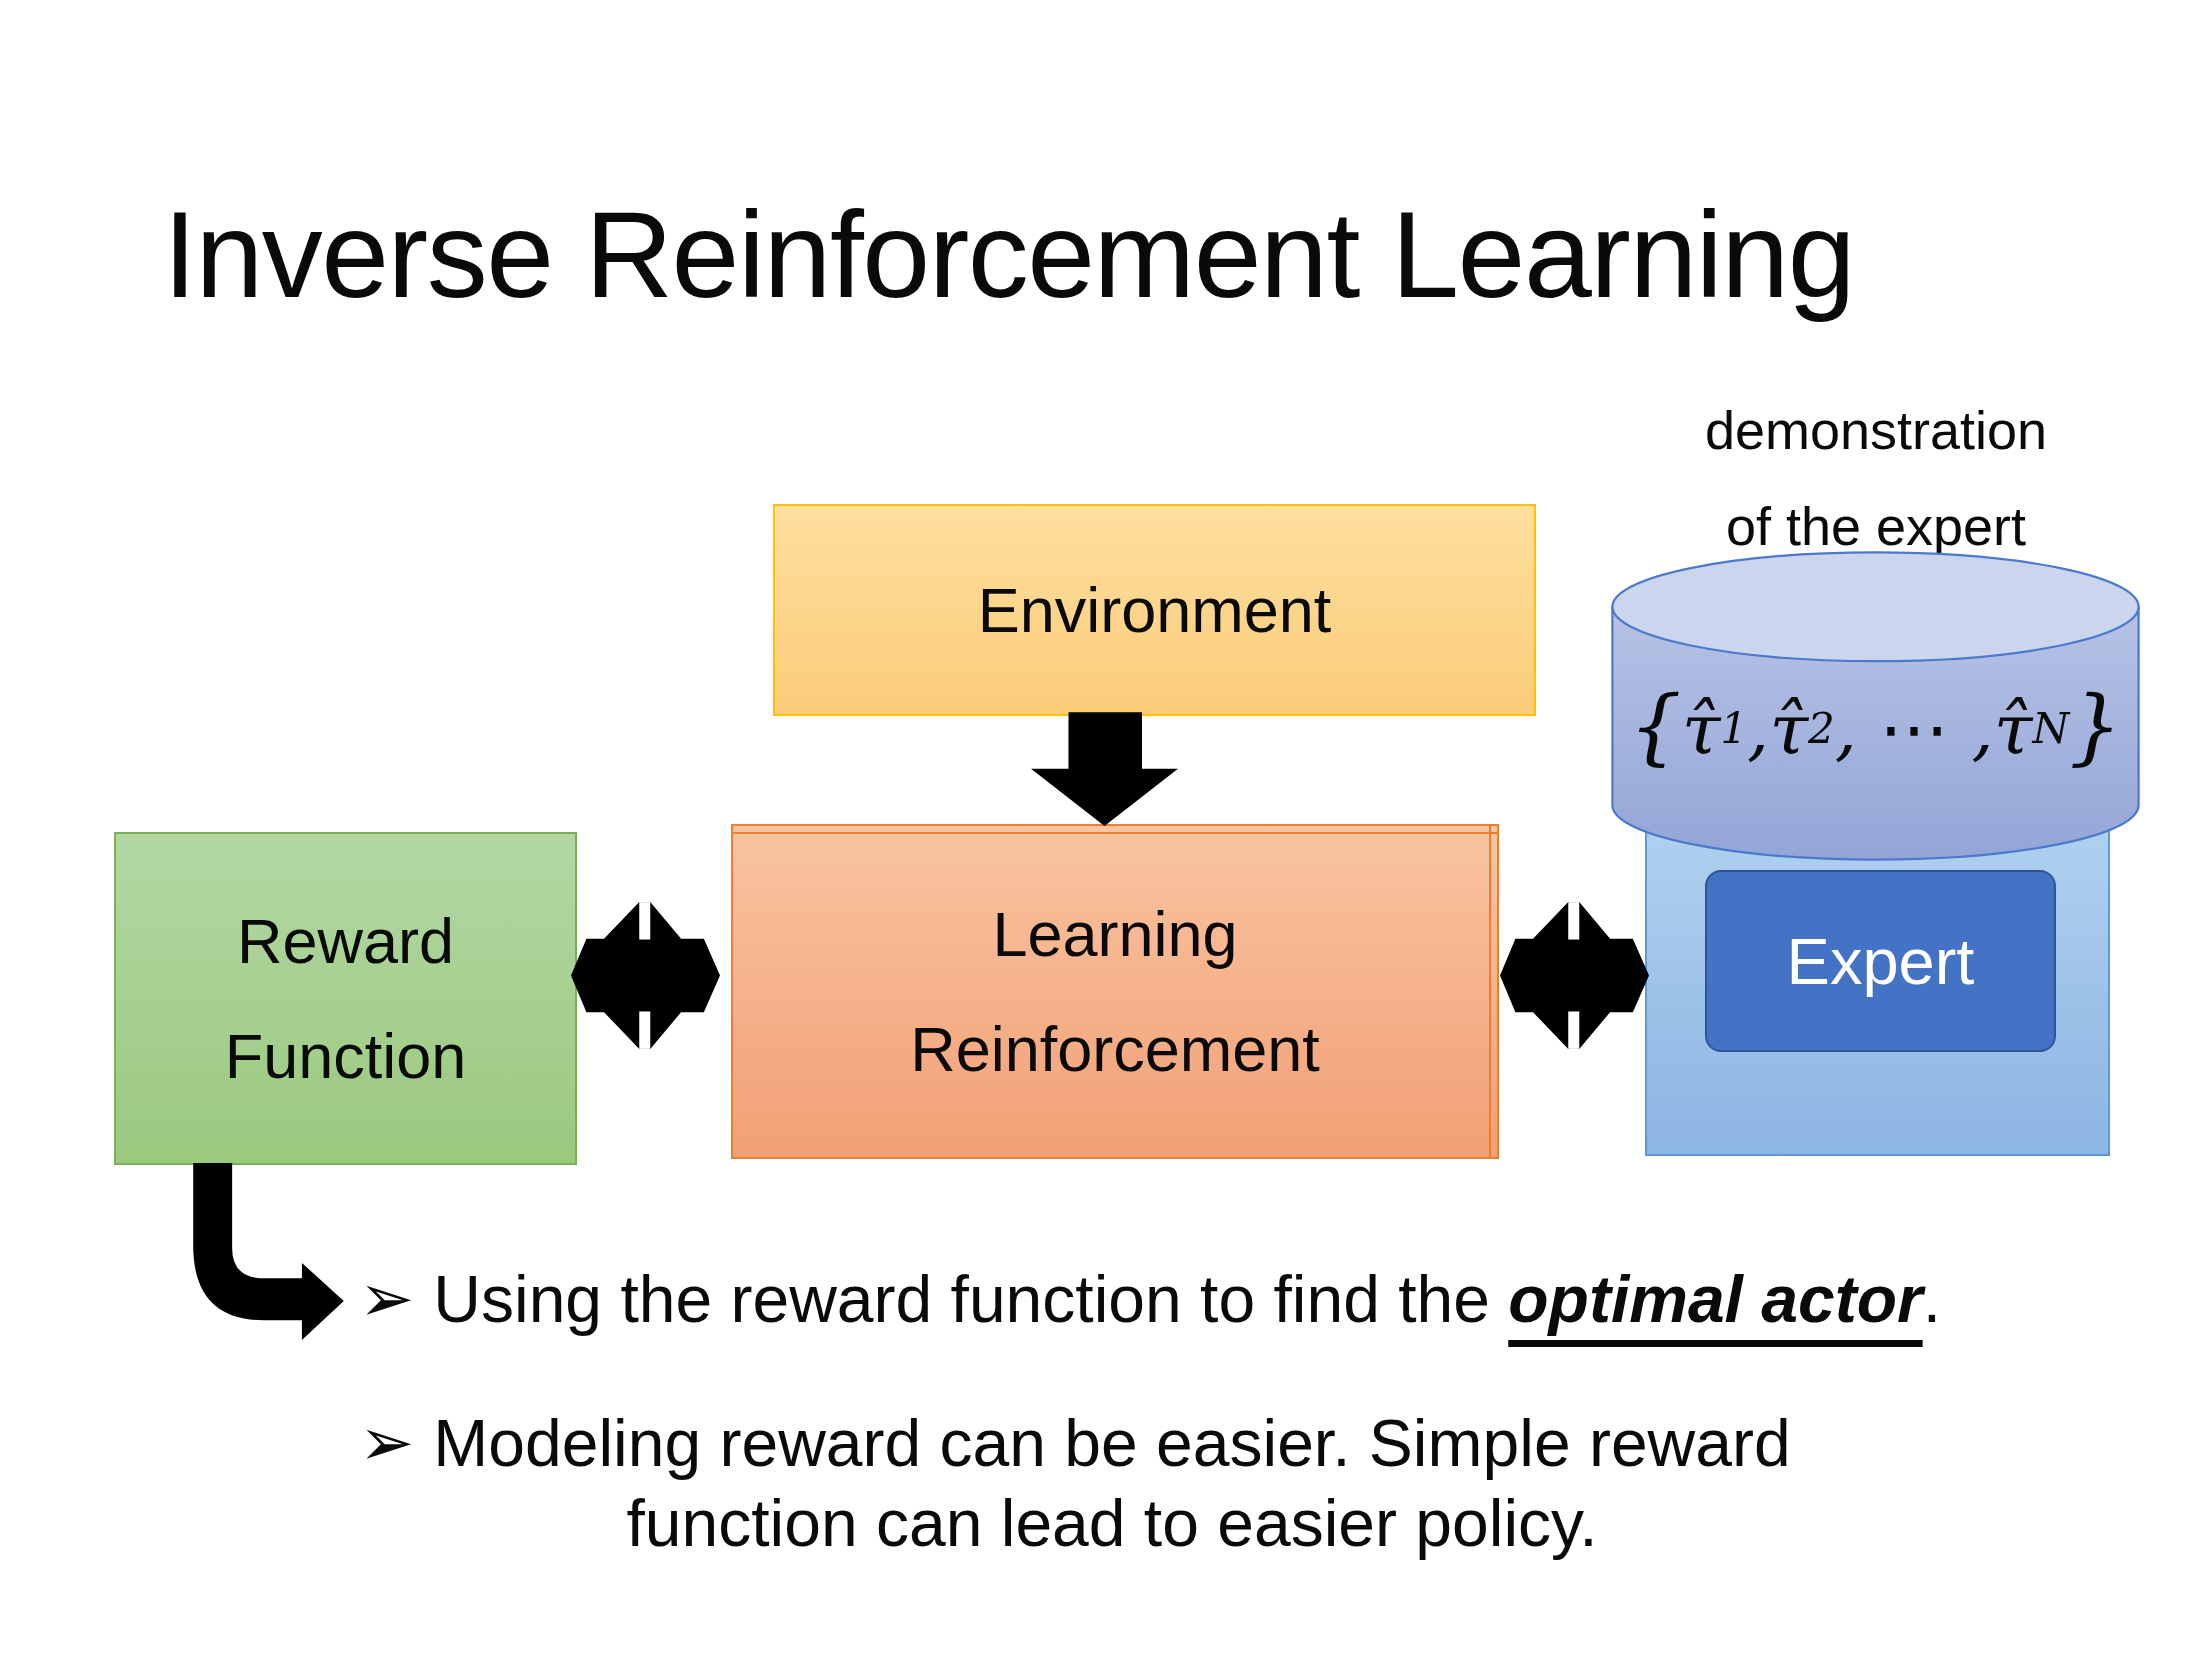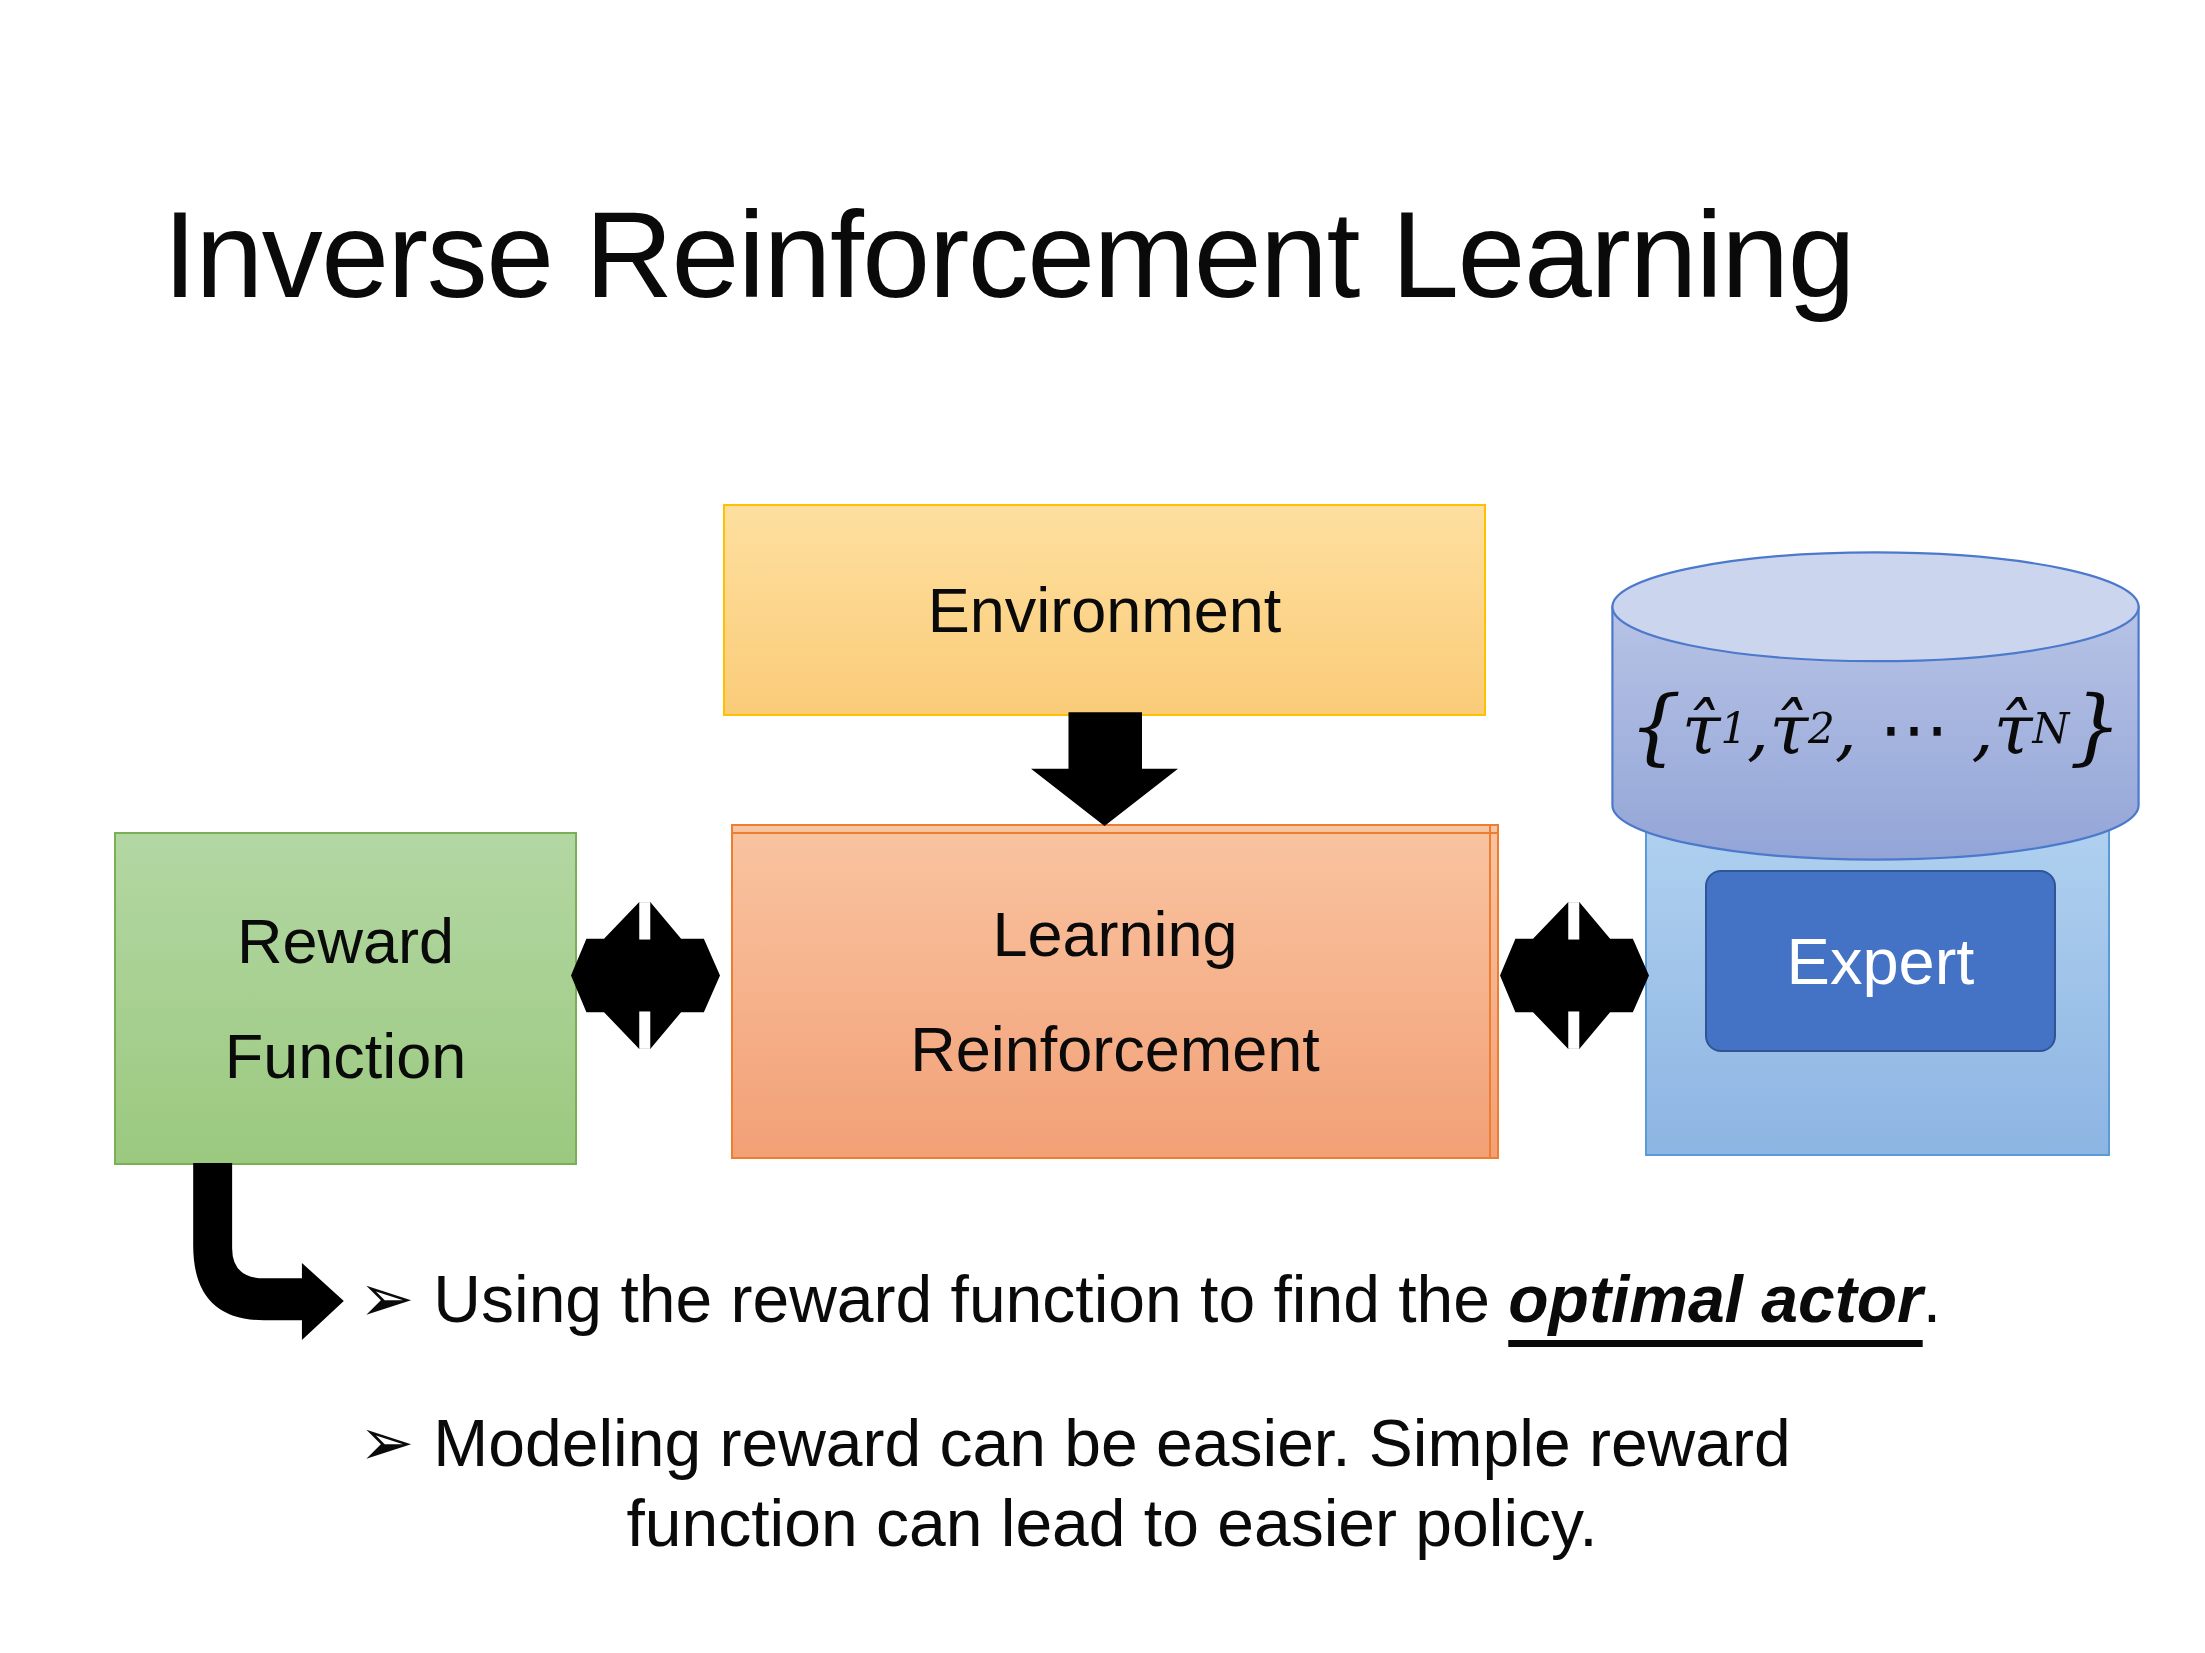--- a/index.html
+++ b/index.html
@@ -16,21 +16,21 @@
   .caption{
     position:absolute; left:1602px; top:362px; width:548px;
     text-align:center; font-size:54px; line-height:1.78; font-weight:400;
   }
   .box{
     position:absolute; display:flex; flex-direction:column;
     align-items:center; justify-content:center; text-align:center;
     font-size:63px; line-height:1.82;
   }
   .box-env{
-    left:723px; top:484px; width:759px; height:208px;
+    left:773px; top:484px; width:759px; height:208px;
     background:linear-gradient(180deg,var(--env_fill_top,#FEDF9F),var(--env_fill_bottom,#FACC79));
     border:2.9px solid var(--env_border,#FFC000);
   }
   .box-reward{
     left:114px; top:812px; width:459px; height:329px;
     background:linear-gradient(180deg,var(--reward_fill_top,#B3D7A3),var(--reward_fill_bottom,#9BC97F));
     border:2.2px solid var(--reward_border,#79AF55);
   }
   .box-rl{
     left:731px; top:804px; width:764px; height:331px;
@@ -80,20 +80,24 @@
     text-decoration:underline; text-decoration-thickness:7.4px; text-underline-offset:17.6px;
   }
 </style>
 </head>
 <body>
 
 <div class="slide">
 
   <div class="title">Inverse Reinforcement Learning</div>
 
+  <div class="caption">
+    <div>demonstration</div>
+    <div>of the expert</div>
+  </div>
 
   <div class="box box-env">
     <div>Environment</div>
   </div>
 
   <div class="box box-reward">
     <div>Reward</div>
     <div>Function</div>
   </div>
 

